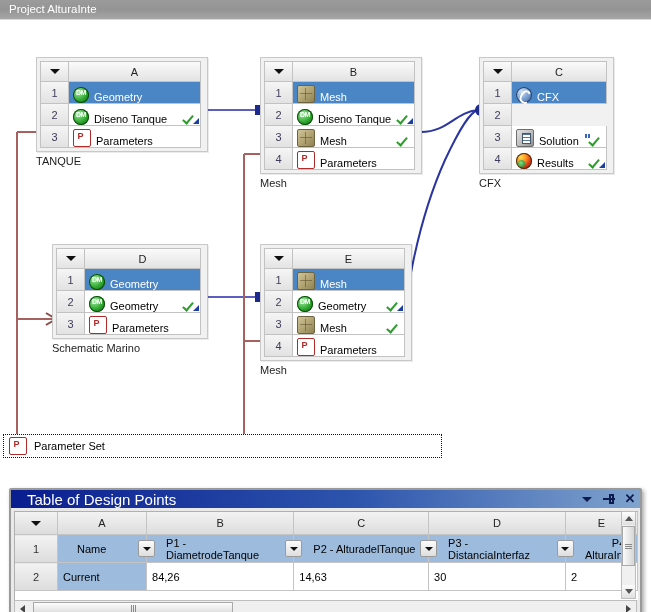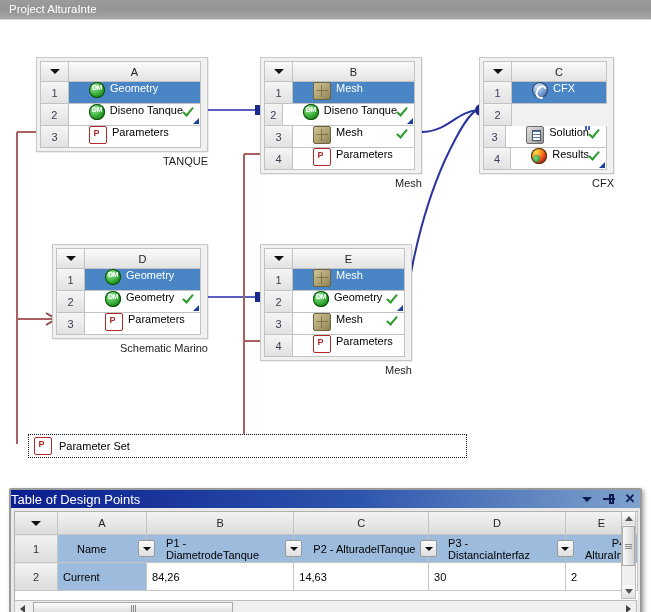--- a/index.html
+++ b/index.html
@@ -57,28 +57,28 @@
   .row{display:flex;height:22px;align-items:stretch;}
   .rowNum{
     width:27px;border:1px solid #c2c2c2;border-top:none;
     background:linear-gradient(to bottom,#f5f5f5,#e2e2e2);
     display:flex;align-items:center;justify-content:center;
     font-size:11px;color:#3c3c5a;
   }
   .rowCell{
     flex:1;border:1px solid #c2c2c2;border-top:none;border-left:none;
     background:#ffffff;
-    display:flex;align-items:flex-start;
-    padding-left:20px;position:relative;
+    display:flex;align-items:flex-end;
+    padding-left:4px;position:relative;
   }
   .rowCell.sel{background:#4a86c5;color:#ffffff;}
   .rowLabel{margin-left:5px;font-size:11px;white-space:nowrap;}
   .state{margin-left:auto;margin-right:4px;display:flex;align-items:center;}
   .sysCaption{
-    text-align:right;font-size:11px;color:#1d1d1d;margin-top:3px;
+    text-align:left;font-size:11px;color:#1d1d1d;margin-top:3px;
   }
   
   .corner{
     position:absolute;right:1px;bottom:1px;width:0;height:0;
     border-left:6px solid transparent;border-bottom:6px solid #1b3fa0;
   }
   
   .ico{width:16px;height:16px;flex:0 0 16px;position:relative;display:inline-block;}
   
   .ico-dm{
@@ -161,40 +161,40 @@
   .chk:after{
     content:"";position:absolute;left:2px;top:1px;width:4px;height:9px;
     border:solid #2e9c2e;border-width:0 2px 2px 0;transform:rotate(40deg);
   }
   .chk-blue:before{
     content:"";position:absolute;left:-4px;top:0px;width:5px;height:4px;
     background:repeating-linear-gradient(to right,#3a62c8 0 1.5px,transparent 1.5px 3px);
   }
   
   #paramSet{
-    position:absolute;left:28px;top:414px;width:432px;height:22px;
+    position:absolute;left:3px;top:414px;width:432px;height:22px;
     border:1.5px dotted #101010;background:#ffffff;
     display:flex;align-items:center;padding-left:5px;
   }
   #paramSet .lbl{margin-left:7px;font-size:11px;}
   
   #dpWin{
     position:absolute;left:9px;top:468px;width:633px;height:136px;
     background:#e9e9e9;
     border:2px solid #9a9a9a;
     border-radius:2px;
     box-shadow:2px 2px 4px rgba(0,0,0,.35);
     box-sizing:border-box;
   }
   #dpTitle{
     height:18px;
     background:linear-gradient(to right,#0a1d8f 0%,#2d55ad 55%,#7fa3cd 100%);
     display:flex;align-items:center;position:relative;
   }
-  #dpTitle .t{color:#ffffff;font-size:13px;margin-left:0;}
+  #dpTitle .t{color:#ffffff;font-size:15px;margin-left:16px;}
   .winBtns{position:absolute;right:4px;top:0;height:18px;display:flex;align-items:center;gap:9px;}
   .winBtn{width:12px;height:12px;position:relative;cursor:pointer;}
   .wb-caret{width:0;height:0;border-left:5px solid transparent;border-right:5px solid transparent;border-top:5px solid #0d1b4e;margin-top:4px;}
   .wb-pin:before{content:"";position:absolute;left:0;top:5px;width:12px;height:2px;background:#0d1b4e;}
   .wb-pin:after{content:"";position:absolute;left:6px;top:1px;width:5px;height:10px;border:2px solid #0d1b4e;box-sizing:border-box;}
   .wb-close{color:#0d1b4e;font-size:13px;font-weight:bold;line-height:12px;text-align:center;font-family:"Liberation Sans",sans-serif;}
 
   #dpBody{position:absolute;left:3px;top:21px;width:623px;height:88px;overflow:hidden;background:#ffffff;border-left:1px solid #b0b0b0;border-top:1px solid #b0b0b0;}
   table.dp{border-collapse:collapse;table-layout:fixed;}
   table.dp td{border-right:1px solid #c4c4c4;border-bottom:1px solid #c4c4c4;font-size:11px;padding:0 5px;height:27px;vertical-align:middle;background:#ffffff;}

